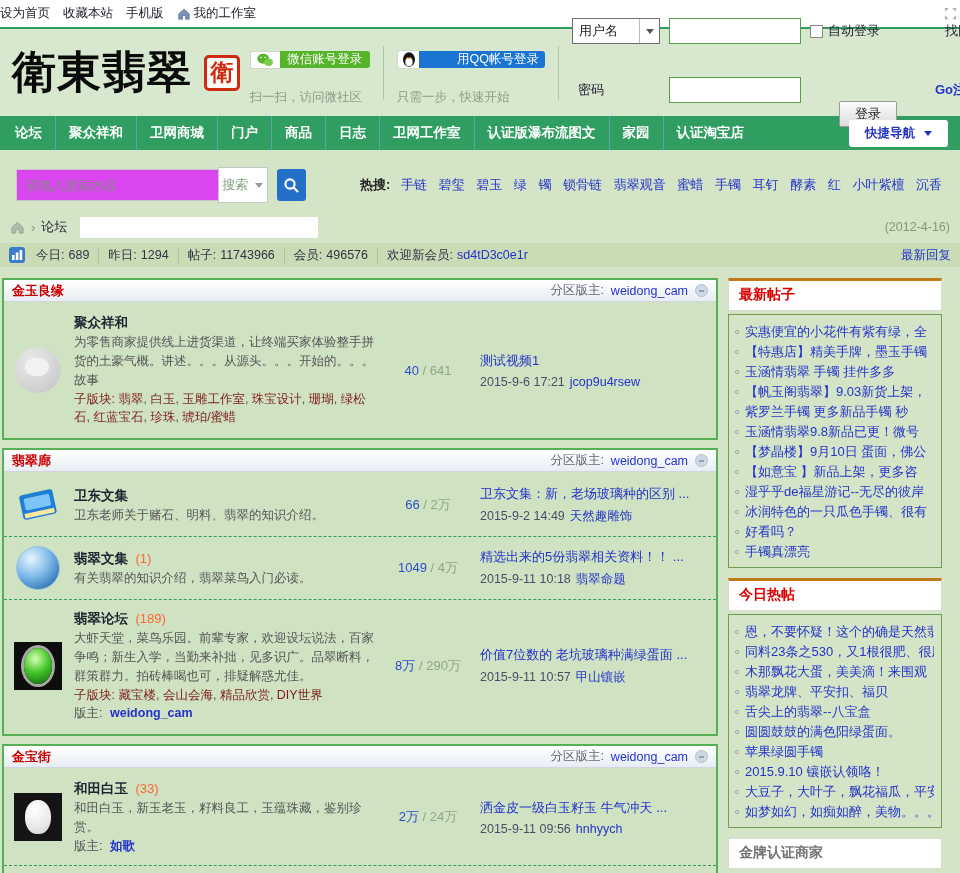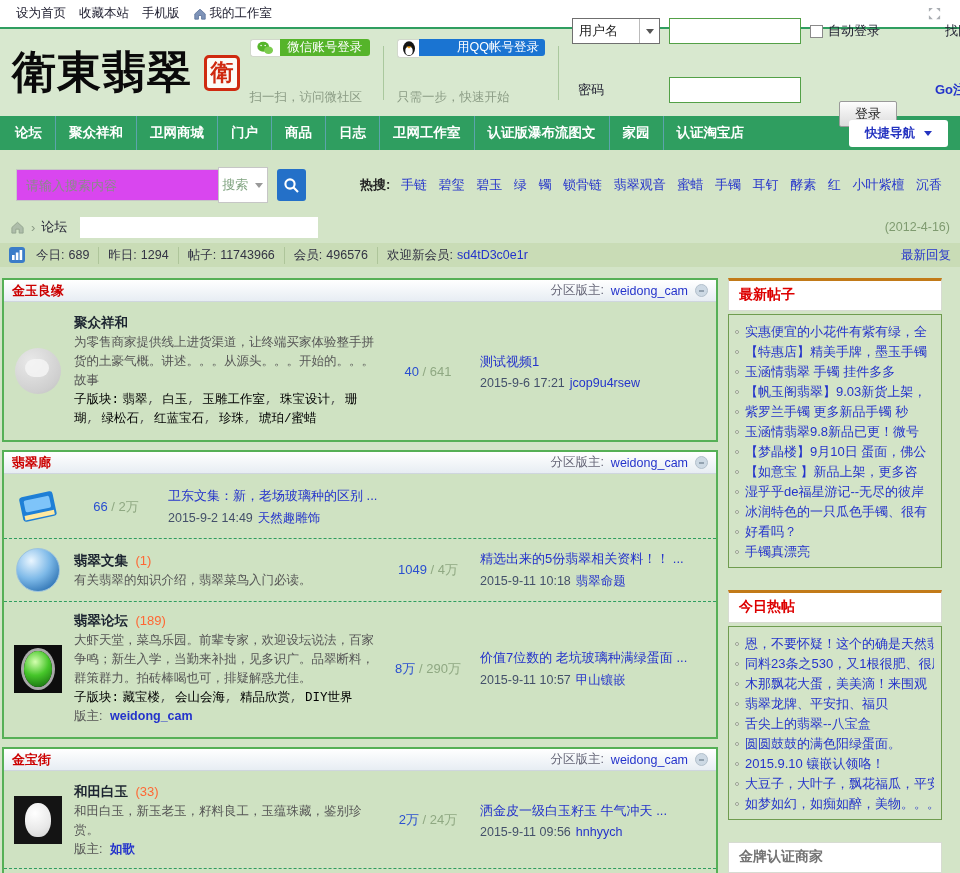--- a/index.html
+++ b/index.html
@@ -1,31 +1,31 @@
 <!DOCTYPE html>
 <html><head>
 <meta charset="utf-8">
 <style>
   * { margin:0; padding:0; box-sizing:border-box; }
   html,body { width:960px; height:873px; overflow:hidden; }
   body { background:#d3e4c7; font-family:"Liberation Sans","DejaVu Sans",sans-serif; color:#333; }
   a { text-decoration:none; cursor:pointer; }
 
   
-  .topbar { height:29px; background:#fff; border-bottom:2px solid #2f9e60; display:flex; align-items:center; padding:0 16px; font-size:12.5px; }
+  .topbar { height:29px; background:#fff; border-bottom:2px solid #2f9e60; display:flex; align-items:center; padding:0 0; font-size:12.5px; }
   .topbar a { color:#223; margin-right:13px; display:flex; align-items:center; gap:3px; }
   .fs-btn { margin-left:auto; margin-right:2px; cursor:pointer; }
 
   
   .header { height:87px; display:flex; align-items:center; padding:0 12px; background:#d8e8cf; }
   .logo-wrap { display:flex; align-items:center; gap:12px; width:292px; }
   .logo-text { font-family:"DejaVu Serif","Liberation Serif",serif; font-weight:bold; font-size:44px; color:#0a0a0a; letter-spacing:1px; white-space:nowrap; }
   .seal { width:36px; height:36px; flex:none; border:3px solid #cf2a10; border-radius:5px; color:#cf2a10; font-weight:bold; font-size:23px; display:flex; align-items:center; justify-content:center; background:#fbfbf7; font-family:"DejaVu Serif",serif; }
   .sns-block { width:148px; }
-  .sns-btn-row { display:flex; align-items:flex-start; height:41px; }
+  .sns-btn-row { display:flex; align-items:center; height:41px; }
   .sns-chip { width:30px; background:#fff; border-radius:3px 0 0 3px; display:flex; align-items:center; justify-content:center; border:1px solid #d2d8cc; border-right:none; }
   .sns-btn { flex:1; display:flex; align-items:center; justify-content:center; color:#fff; font-size:12.5px; border-radius:0 3px 3px 0; cursor:pointer; white-space:nowrap; padding:0 6px; }
   .wechat .sns-btn { background:#55b42a; }
   .qq .sns-btn { background:#1a74d2;padding-left:38px; }
   .sns-caption { margin-top:9px; font-size:12.5px; color:#8b9c85; white-space:nowrap; }
   .vdiv { width:0; border-left:1px solid #aac89e; height:54px; margin:0 13px; }
   .login-form { margin-left:auto; width:376px; display:grid; grid-template-columns:88px 132px 116px 1fr; grid-row-gap:9px; grid-column-gap:9px; align-items:center; font-size:13px; color:#223; }
   .sel { height:26px; background:#fff; border:1px solid #6f6f6f; display:flex; align-items:center; font-size:13px; color:#222; }
   .sel .sel-label { flex:1; padding-left:6px; }
   .sel .sel-arrow { width:20px; height:100%; border-left:1px solid #bbb; display:flex; align-items:center; justify-content:center; }
@@ -82,21 +82,21 @@
   .collapse { width:13px; height:13px; border-radius:50%; background:#cdd9e4; border:1px solid #b3c0cc; position:relative; cursor:pointer; }
   .collapse::after { content:""; position:absolute; left:3px; right:3px; top:5px; height:2px; background:#93a2b0; }
 
   .sec-body { padding:2px 0; }
   .frow { display:flex; align-items:center; padding:9px 8px; }
   .frow + .frow { border-top:1px dashed #2f9e60; }
   .f-icon { width:52px; flex:none; display:flex; justify-content:center; align-items:center; }
   .f-main { flex:1; max-width:314px; margin-left:10px; font-size:12.5px; color:#555; line-height:1.5; }
   .f-title { font-size:13.5px; font-weight:bold; color:#1c2430; }
   .f-count { color:#f63; font-weight:normal; margin-left:4px; font-size:13px; }
-  .f-sub a, .f-sub-label { color:#000000;font-family:Liberation Mono, monospace; }
+  .f-sub a, .f-sub-label { color:#7f1d1d; }
   .f-sub a { margin-left:0; }
   .f-sub a + a::before { content:", "; color:#555; }
   .f-mod-label { color:#555; }
   .f-mod { color:#2433cb; font-weight:bold; margin-left:4px; }
   .f-stats { width:104px; flex:none; text-align:center; font-size:13px; white-space:nowrap; }
   .f-threads { color:#2a4fd0; }
   .f-sep, .f-posts { color:#8fa882; }
   .f-latest { width:228px; flex:none; font-size:12.5px; overflow:hidden; }
   .f-latest .lnk { display:block; color:#2433cb; font-size:13px; white-space:nowrap; overflow:hidden; text-overflow:clip; }
   .f-latest .meta { margin-top:5px; color:#44506a; white-space:nowrap; }
@@ -106,21 +106,21 @@
   .ic-bubble { width:46px; height:46px; border-radius:50%; background:radial-gradient(circle at 35% 30%, #e9e9e9, #cfcfcf 70%, #bdbdbd); position:relative; }
   .ic-bubble::after { content:""; position:absolute; left:10px; top:11px; width:24px; height:18px; border-radius:9px; background:#f5f5f5; opacity:.85; }
   .ic-sphere { width:44px; height:44px; border-radius:50%; background:radial-gradient(circle at 34% 28%, #eaf6ff, #7db9e8 45%, #2a6fb0 85%); border:1px solid #9cc3de; }
   .ic-jade { width:48px; height:48px; background:#0d0d0d; display:flex; align-items:center; justify-content:center; }
   .ic-jade i { display:block; width:28px; height:36px; border-radius:50%; background:radial-gradient(circle at 40% 30%, #d4ffb0, #46c62a 45%, #1d7a12 85%); box-shadow:0 0 0 3px rgba(220,220,220,.75); }
   .ic-pebble { width:48px; height:48px; background:#141414; display:flex; align-items:center; justify-content:center; }
   .ic-pebble i { display:block; width:26px; height:34px; border-radius:48% 48% 46% 46%; background:radial-gradient(circle at 38% 30%, #ffffff, #e8e8e8 60%, #cfcfcf); }
 
   
   .sidebar { width:214px; flex:none; }
-  .sbox { margin-bottom:22px; }
+  .sbox { margin-bottom:10px; }
   .sbox-head { background:#fff; border:1px solid #d7dbd2; border-top:3px solid #c27a18; padding:5px 10px 6px; font-size:14px; font-weight:bold; color:#d00; }
   .sbox-head.green { color:#737373; border-top:1px solid #d7dbd2; }
   .sbox-list { border:1px solid #6f9c4f; margin-top:3px; padding:7px 7px 5px 6px; }
   .s-item { display:flex; align-items:center; gap:6px; line-height:20px; white-space:nowrap; overflow:hidden; }
   .bullet { width:4px; height:4px; flex:none; border:1px solid #97a08f; border-radius:50%; background:#eef3e8; }
   .s-item a { color:#2433cb; font-size:13px; overflow:hidden; }
 
   svg { display:block; }
 </style>
 </head>
@@ -357,20 +357,24 @@
         <div class="frow">
           <div class="f-icon">
             <svg width="46" height="44" viewBox="0 0 46 44">
                 <g transform="rotate(-12 23 22)">
                   <rect x="6" y="9" width="34" height="25" rx="3" fill="#1e7fd6"></rect>
                   <rect x="8" y="28" width="30" height="4.5" fill="#ffe9a0"></rect>
                   <rect x="10" y="13" width="26" height="12" rx="2" fill="#8fd0ff" opacity="0.85"></rect>
                 </g>
               </svg>
           </div>
+          <div class="f-main">
+            <div><a class="f-title">卫东文集</a></div>
+            <div class="f-desc">卫东老师关于赌石、明料、翡翠的知识介绍。</div>
+          </div>
           <div class="f-stats">
             <span class="f-threads">66</span>
             <span class="f-sep">/</span>
             <span class="f-posts">2万</span>
           </div>
           <div class="f-latest">
             <a class="lnk">卫东文集：新，老场玻璃种的区别 ...</a>
             <div class="meta"><span>2015-9-2 14:49</span><a>天然趣雕饰</a></div>
           </div>
         </div>
@@ -563,20 +567,24 @@
         <div class="s-item">
             <span class="bullet"></span>
             <a>舌尖上的翡翠--八宝盒</a>
           </div>
         <div class="s-item">
             <span class="bullet"></span>
             <a>圆圆鼓鼓的满色阳绿蛋面。</a>
           </div>
         <div class="s-item">
             <span class="bullet"></span>
+            <a>苹果绿圆手镯</a>
+          </div>
+        <div class="s-item">
+            <span class="bullet"></span>
             <a>2015.9.10 镶嵌认领咯！</a>
           </div>
         <div class="s-item">
             <span class="bullet"></span>
             <a>大豆子，大叶子，飘花福瓜，平安</a>
           </div>
         <div class="s-item">
             <span class="bullet"></span>
             <a>如梦如幻，如痴如醉，美物。。。</a>
           </div>

